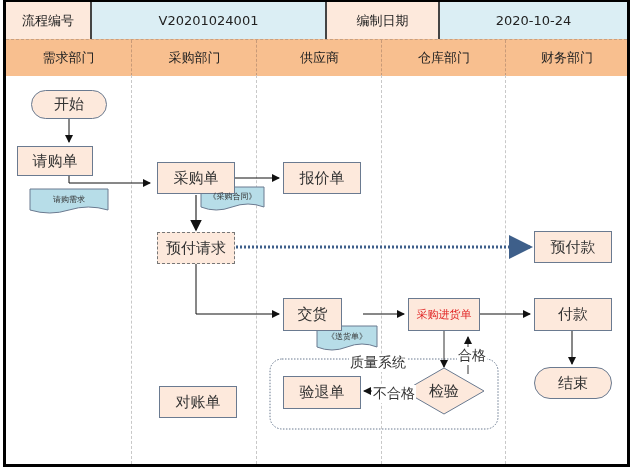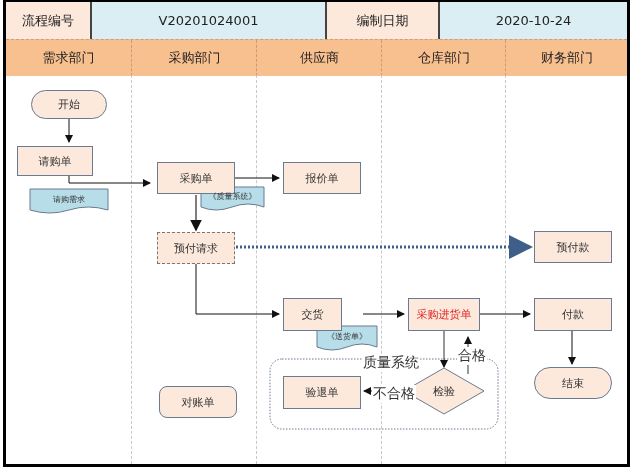--- a/index.html
+++ b/index.html
@@ -11,21 +11,21 @@
               justify-content:center; font-size:13px; color:#222; box-sizing:border-box; }
   .hdr-label { background:#fde9dc; }
   .hdr-value { background:#dbeef4; }
   .hdr-sep { border-left:2px solid #444; }
   .lanes-hdr { position:absolute; left:0; top:37px; width:621px; height:36px; background:#f8bf8f;
                border-top:1px dashed #c8a080; }
   .lane-h { position:absolute; top:0; height:36px; display:flex; align-items:center; justify-content:center;
             font-size:13px; color:#222; }
   .lane-div { position:absolute; top:37px; bottom:0; width:0; border-left:1px dashed #c8c8c8; }
   .node { position:absolute; display:flex; align-items:center; justify-content:center;
-          font-size:11px; color:#333; box-sizing:border-box; }
+          font-size:15px; color:#333; box-sizing:border-box; }
   .proc { background:#fde9dc; border:1px solid #6a7a90; }
   .proc-dash { background:#fde9dc; border:1px dashed #777; }
   .term { background:#fde9dc; border:1px solid #6a7a90; border-radius:18px; }
   .doc { background:#b7dde8; font-size:8px; }
   svg.overlay { position:absolute; left:0; top:0; }
   .lbl { position:absolute; font-size:14px; color:#333; background:#fff; padding:0 1px; }
 </style>
 </head>
 <body>
 
@@ -90,34 +90,34 @@
     <path d="M24,187 L102,187 L102,208 Q82,202 63,208 Q44,214 24,208 Z" fill="#b7dde8" stroke="#6a7a90"></path>
     <path d="M195,185 L258,185 L258,205 Q242,199 226,205 Q210,211 195,205 Z" fill="#b7dde8" stroke="#6a7a90"></path>
     <path d="M311,324 L371,324 L371,345 Q356,339 341,345 Q326,351 311,345 Z" fill="#b7dde8" stroke="#6a7a90"></path>
   </svg>
 
   <div class="node term" style="left:25px;top:88px;width:76px;height:29px;">开始</div>
   <div class="node proc" style="left:11px;top:144px;width:76px;height:30px;font-family:Liberation Mono, monospace;">请购单</div>
   <div class="node doc" style="left:24px;top:190px;width:78px;height:14px;background:transparent;">请购需求</div>
 
   <div class="node proc" style="left:151px;top:160px;width:78px;height:32px;">采购单</div>
-  <div class="node doc" style="left:195px;top:187px;width:63px;height:14px;background:transparent;">《质量系统》</div>
+  <div class="node doc" style="left:195px;top:187px;width:63px;height:14px;background:transparent;">《采购合同》</div>
 
   <div class="node proc" style="left:277px;top:160px;width:78px;height:32px;">报价单</div>
 
   <div class="node proc-dash" style="left:151px;top:230px;width:78px;height:32px;">预付请求</div>
   <div class="node proc" style="left:528px;top:229px;width:78px;height:32px;">预付款</div>
 
   <div class="node proc" style="left:277px;top:296px;width:59px;height:33px;">交货</div>
   <div class="node doc" style="left:311px;top:327px;width:60px;height:14px;background:transparent;">《送货单》</div>
 
   <div class="node proc" style="left:402px;top:296px;width:72px;height:33px;color:#e02020;font-size:11px;">采购进货单</div>
   <div class="node proc" style="left:528px;top:296px;width:78px;height:33px;">付款</div>
   <div class="node term" style="left:528px;top:365px;width:78px;height:32px;">结束</div>
 
   <div class="node" style="left:413px;top:380px;width:50px;height:18px;font-family:Liberation Serif, serif;">检验</div>
   <div class="node proc" style="left:277px;top:374px;width:78px;height:33px;">验退单</div>
-  <div class="node proc" style="left:153px;top:384px;width:78px;height:32px;border-radius:8px;">对账单</div>
+  <div class="node proc" style="left:153px;top:384px;width:78px;height:32px;">对账单</div>
 
-  <div class="lbl" style="left:356px;top:352px;">质量系统</div>
+  <div class="lbl" style="left:343px;top:352px;">质量系统</div>
   <div class="lbl" style="left:451px;top:345px;">合格</div>
   <div class="lbl" style="left:366px;top:383px;">不合格</div>
 </div>
 
 </body></html>

